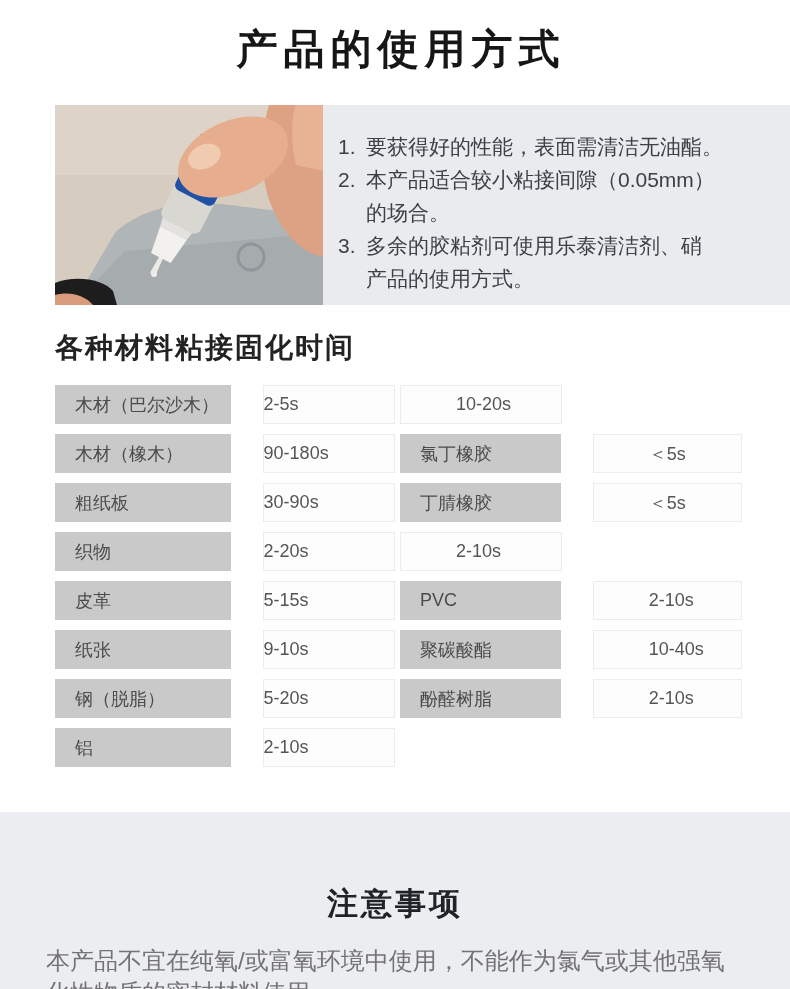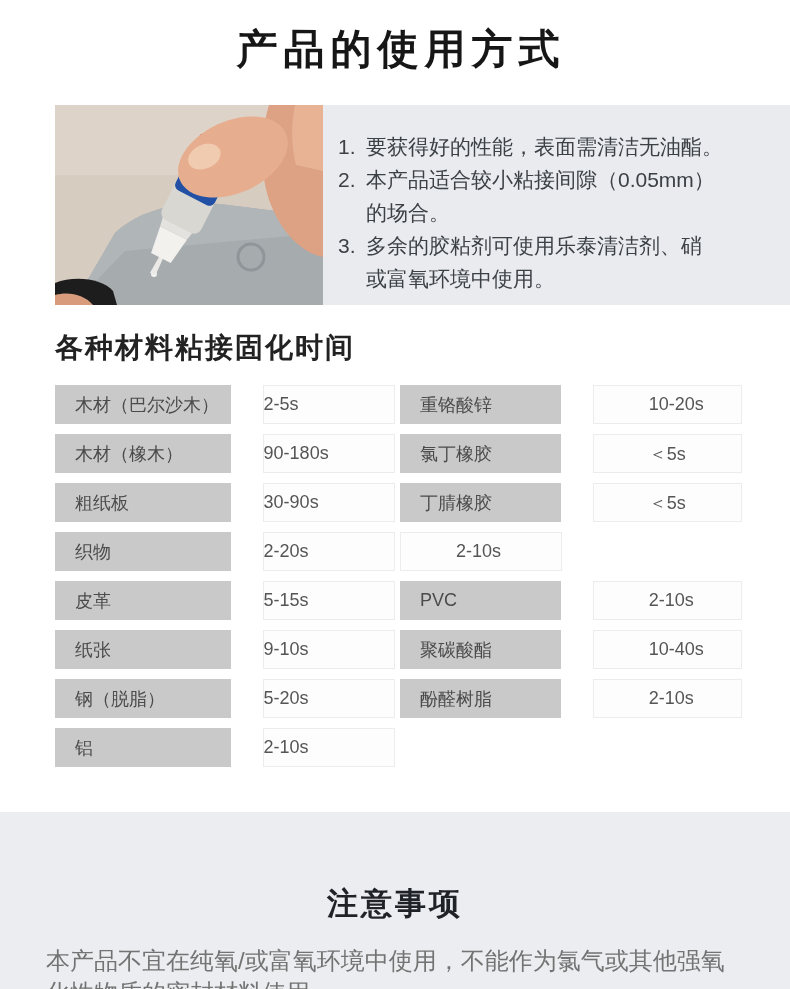--- a/index.html
+++ b/index.html
@@ -113,21 +113,21 @@
       <li>
         <span class="num">1.</span>
         <span class="txt"><span>要获得好的性能，表面需清洁无油酯。</span></span>
       </li>
       <li>
         <span class="num">2.</span>
         <span class="txt"><span>本产品适合较小粘接间隙（0.05mm）</span><br><span>的场合。</span></span>
       </li>
       <li>
         <span class="num">3.</span>
-        <span class="txt"><span>多余的胶粘剂可使用乐泰清洁剂、硝</span><br><span>或富氧环境中使用。</span></span>
+        <span class="txt"><span>多余的胶粘剂可使用乐泰清洁剂、硝</span><br><span>产品的使用方式。</span></span>
       </li>
     </ol>
   </div>
 </div>
 
 <h2 class="cure-heading">各种材料粘接固化时间</h2>
 
 <div class="cure-tables">
   <div class="tbl tbl-left">
     <div class="trow">
@@ -158,21 +158,20 @@
       <div class="cl">钢（脱脂）</div>
       <div class="cv">5-20s</div>
     </div>
     <div class="trow">
       <div class="cl">铝</div>
       <div class="cv">2-10s</div>
     </div>
   </div>
   <div class="tbl tbl-right">
     <div class="trow">
-      <div class="cl">重铬酸锌</div>
       <div class="cv">10-20s</div>
     </div>
     <div class="trow">
       <div class="cl">氯丁橡胶</div>
       <div class="cv">＜5s</div>
     </div>
     <div class="trow">
       <div class="cl">丁腈橡胶</div>
       <div class="cv">＜5s</div>
     </div>

